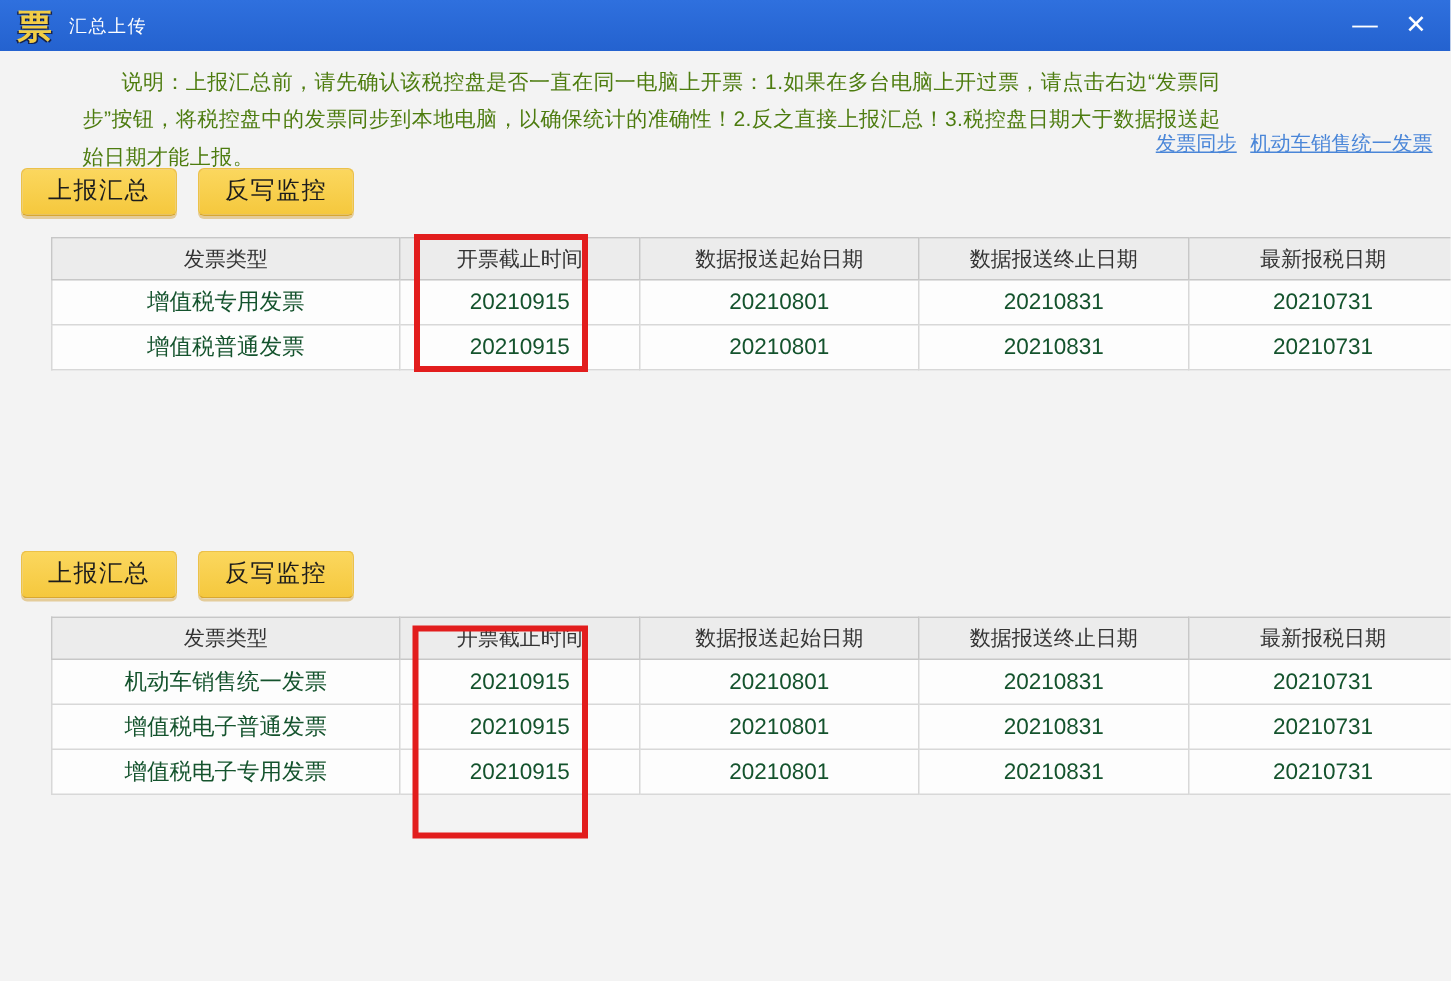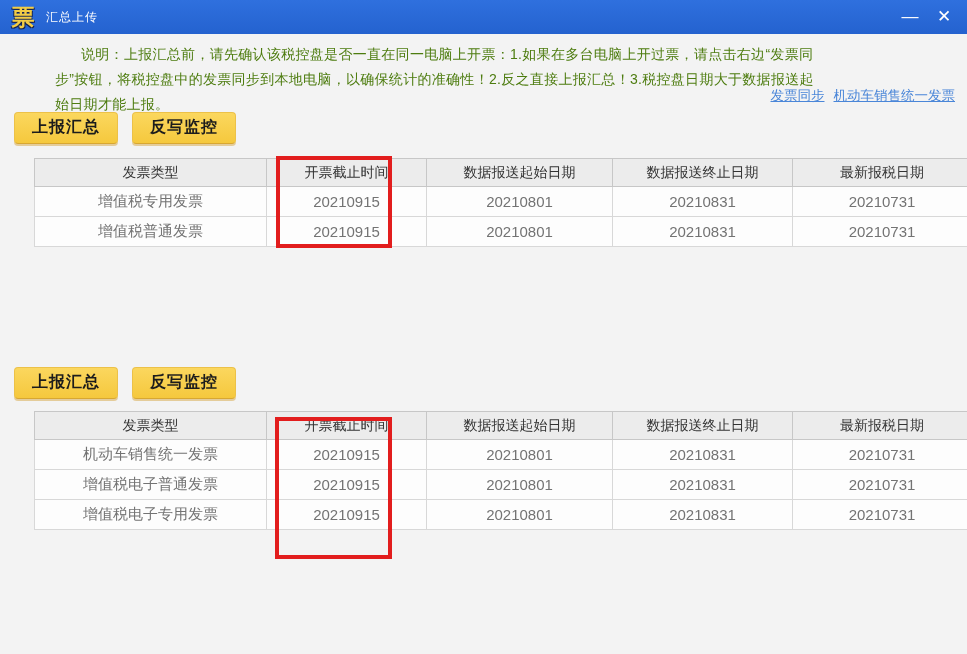--- a/index.html
+++ b/index.html
@@ -44,41 +44,41 @@
   }
 
   
   .btn-row { position:absolute; left:14px; display:flex; gap:14px; }
   #btnrow1 { top:112px; }
   #btnrow2 { top:367px; }
   .ybtn {
     background:linear-gradient(#fbd75e,#f5c83d);
     border:1px solid #ecc148; border-bottom-color:#d8a731;
     border-radius:4px; padding:4px 17px 5px;
-    font-size:16px; font-weight:bold; color:#1c1c1c;
+    font-size:16px; font-weight:normal; color:#1c1c1c;
     font-family:inherit; letter-spacing:1px;
     box-shadow:0 2px 0 rgba(210,158,46,0.45);
     cursor:pointer;
   }
 
   
   table.grid {
     position:absolute; left:14px; width:937px;
     border-collapse:collapse; table-layout:fixed; background:#fdfdfd;margin-left:20px;
   }
   #table1 { top:158px; }
   #table2 { top:411px; }
   .grid th {
     background:#ececec; border:1px solid #c7c7c7;
     font-weight:normal; font-size:14px; color:#333;
     height:28px; text-align:center; padding:0;
   }
   .grid td {
     background:#fdfdfd; border:1px solid #d8d8d8;
-    font-size:15px; color:#737373;
+    font-size:15px; color:#14532d;
     height:30px; text-align:center; padding:0;
   }
 
   
   .hl-box { position:absolute; border:4px solid #e21d1d; background:transparent; }
   #hl1 { left:276px; top:156px; width:116px; height:92px; }
   #hl2 { left:275px; top:417px; width:117px; height:142px; }
 </style>
 </head>
 <body>

